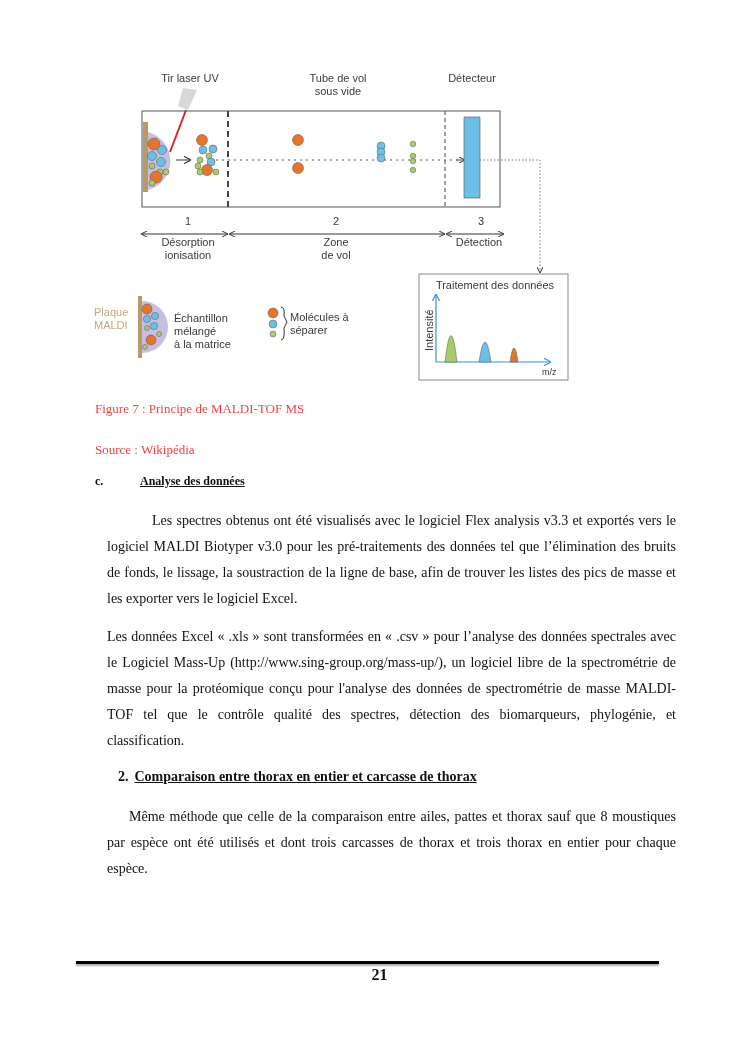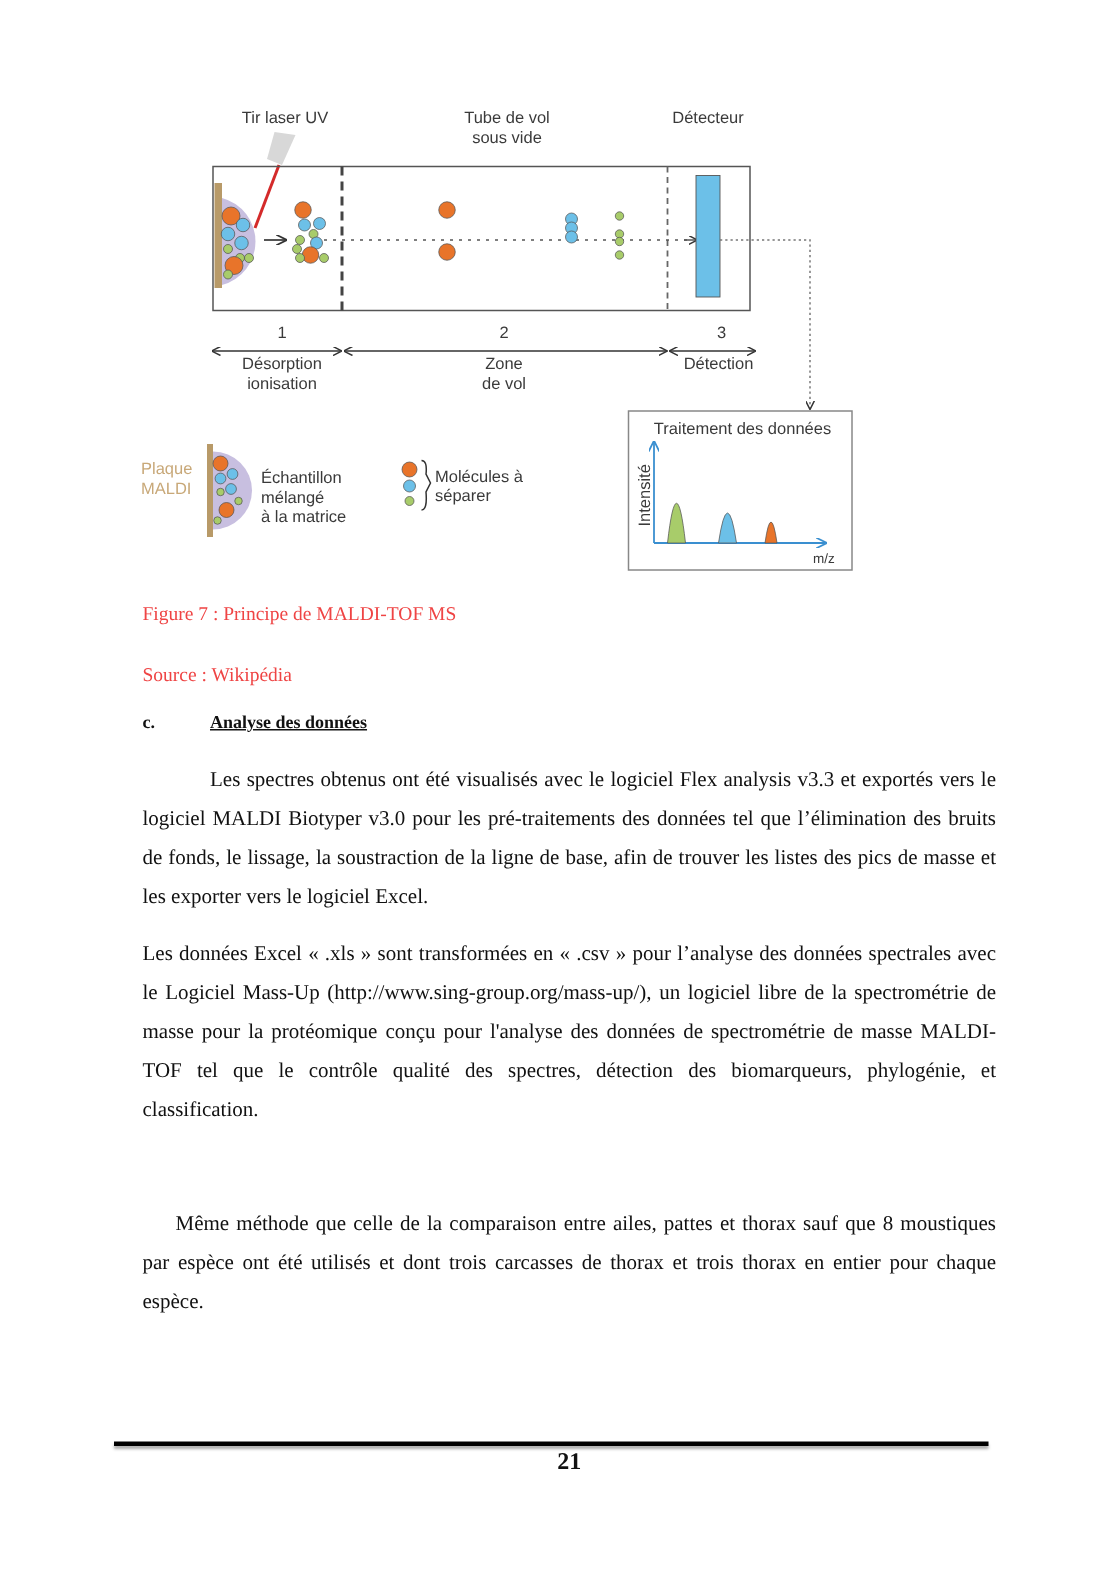--- a/index.html
+++ b/index.html
@@ -12,21 +12,21 @@
   .fig-text { font-family: "Liberation Sans", sans-serif; font-size: 11px; fill: #3a3a3a; }
 
   .caption { position: absolute; left: 95px; font-size: 13px; color: #ef4444; }
   .cap1 { top: 401px; }
   .cap2 { top: 414px; margin-top: 28px; }
 
   .heading-c { position: absolute; left: 95px; top: 474px; font-size: 12px; font-weight: bold; }
   .heading-c .num { display: inline-block; width: 45px; }
   .heading-c .title { text-decoration: underline; }
 
-  .para { position: absolute; left: 95px; width: 569px; font-size: 14px; line-height: 26px;
+  .para { position: absolute; left: 107px; width: 569px; font-size: 14px; line-height: 26px;
           text-align: justify; text-align-last: left; }
   .p1 { top: 508px; text-indent: 45px; }
   .p2 { top: 624px; }
   .heading-2 { position: absolute; left: 118px; top: 769px; font-size: 14px; font-weight: bold; }
   .heading-2 .title { text-decoration: underline; margin-left: 6px; }
   .p3 { top: 804px; text-indent: 22px; }
 
   .footer-rule { position: absolute; left: 76px; top: 961px; width: 583px; height: 3px; background: #000;
                  box-shadow: 0 2px 2px #aaa; }
   .page-num { position: absolute; left: 0; width: 745px; top: 966px; text-align: center;
@@ -155,18 +155,21 @@
   <div class="caption cap1">Figure 7 : Principe de MALDI-TOF MS</div>
   <div class="caption cap2">Source : Wikipédia</div>
 
   <div class="heading-c">
     <span class="num">c.</span><span class="title">Analyse des données</span>
   </div>
 
   <div class="para p1">Les spectres obtenus ont été visualisés avec le logiciel Flex analysis v3.3 et exportés vers le logiciel MALDI Biotyper v3.0 pour les pré-traitements des données tel que l’élimination des bruits de fonds, le lissage, la soustraction de la ligne de base, afin de trouver les listes des pics de masse et les exporter vers le logiciel Excel.</div>
   <div class="para p2">Les données Excel « .xls » sont transformées en « .csv » pour l’analyse des données spectrales avec le Logiciel Mass-Up (http://www.sing-group.org/mass-up/), un logiciel libre de la spectrométrie de masse pour la protéomique conçu pour l'analyse des données de spectrométrie de masse MALDI-TOF tel que le contrôle qualité des spectres, détection des biomarqueurs, phylogénie, et classification.</div>
 
+  <div class="heading-2">
+    <span>2.</span><span class="title">Comparaison entre thorax en entier et carcasse de thorax</span>
+  </div>
 
   <div class="para p3">Même méthode que celle de la comparaison entre ailes, pattes et thorax sauf que 8 moustiques par espèce ont été utilisés et dont trois carcasses de thorax et trois thorax en entier pour chaque espèce.</div>
 
   <div class="footer-rule"></div>
   <div class="page-num">21</div>
 </div>
 
 </body></html>

